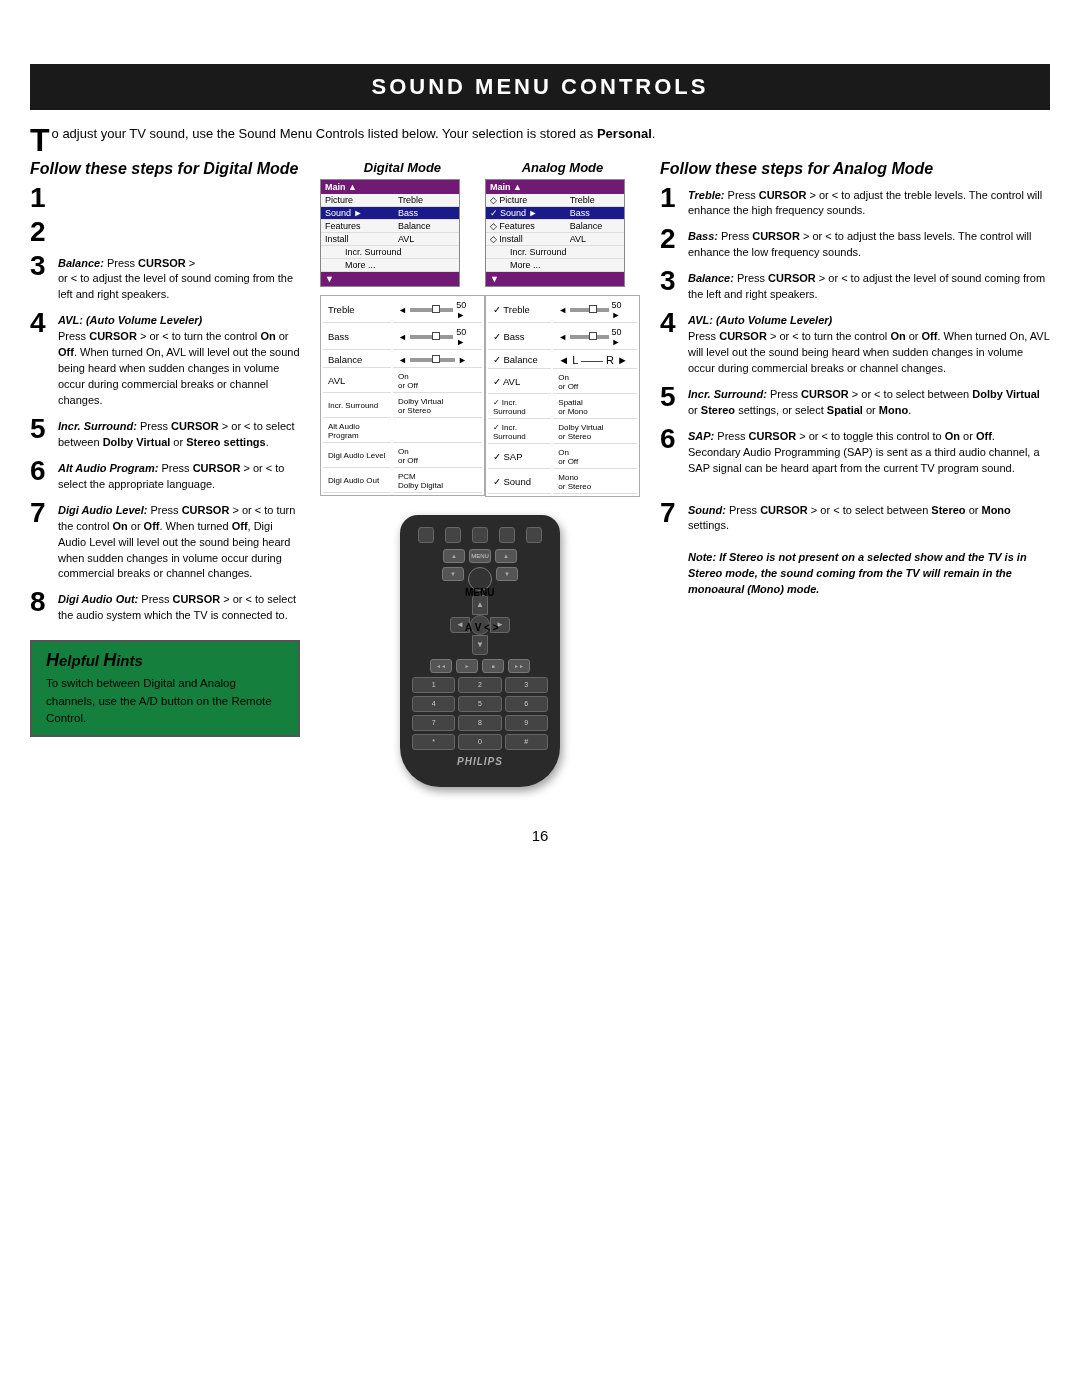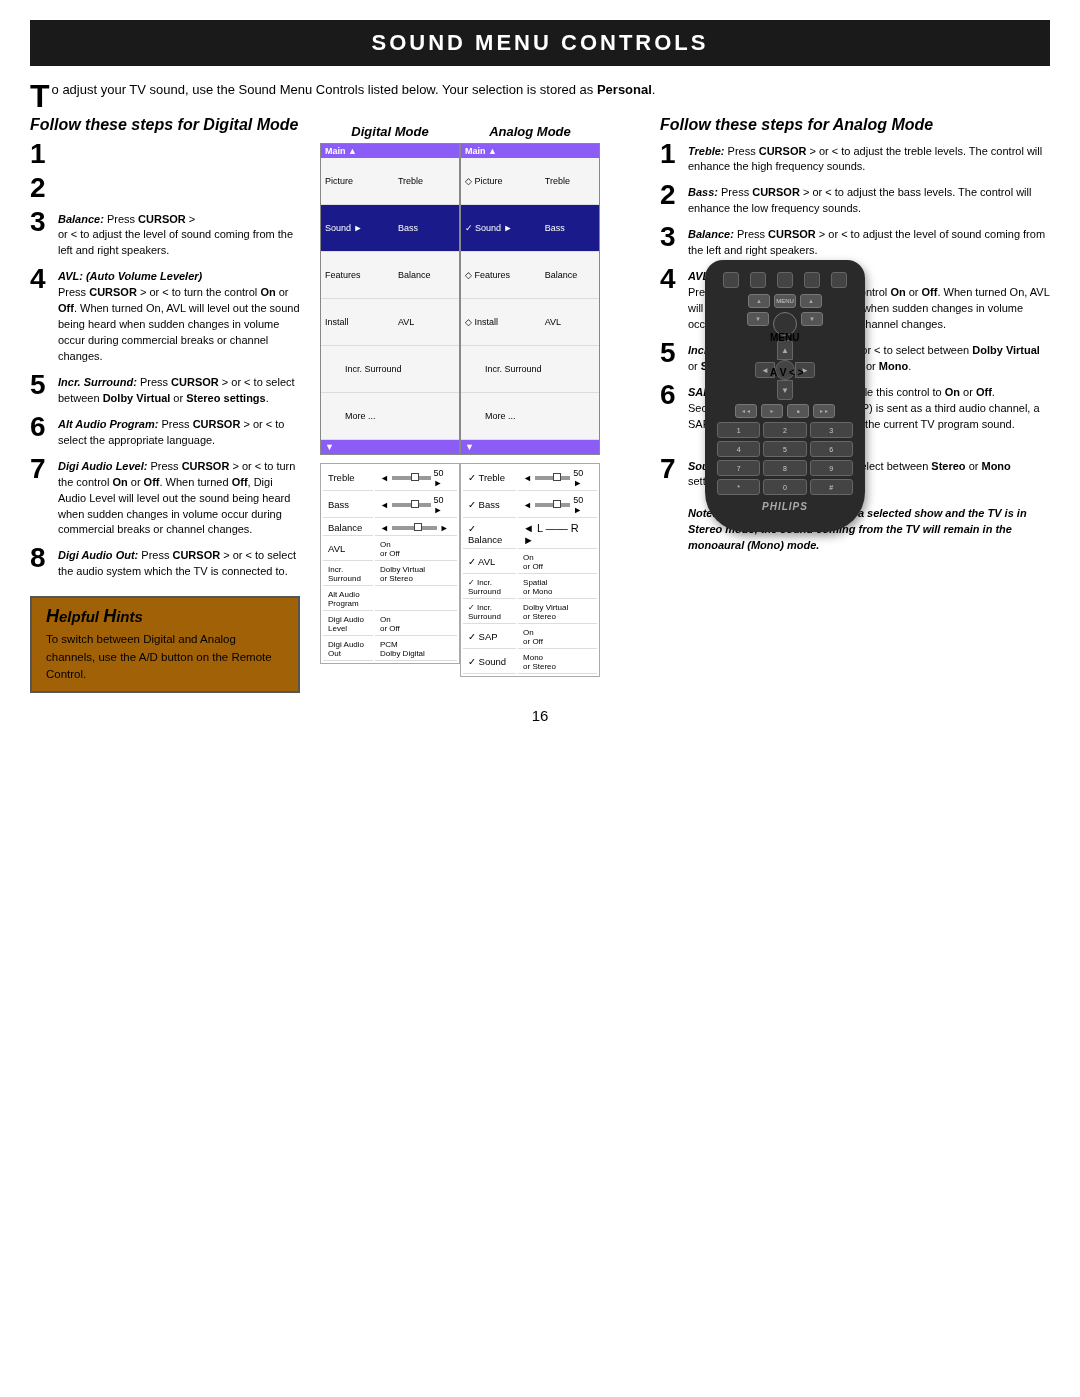--- a/index.html
+++ b/index.html
@@ -15,20 +15,21 @@
     .page-title {
       background: #1a1a1a;
       color: #fff;
       text-align: center;
       font-size: 22px;
       font-weight: bold;
       letter-spacing: 3px;
       padding: 10px 0;
       margin-bottom: 14px;
       text-transform: uppercase;
+      margin-top: 44px;
     }
     .intro-para {
       font-size: 13px;
       margin-bottom: 16px;
       line-height: 1.5;
     }
     .intro-para .drop-cap {
       font-size: 32px;
       font-weight: bold;
       float: left;
@@ -43,21 +44,21 @@
     }
     .left-col {
       width: 280px;
       flex-shrink: 0;
       padding-right: 10px;
     }
     .center-col {
       width: 340px;
       flex-shrink: 0;
       display: flex;
-      flex-direction: row;
+      flex-direction: column;
       align-items: center;
       padding: 0 10px;
     }
     .right-col {
       flex: 1;
       padding-left: 10px;
     }
     .section-header {
       font-size: 16px;
       font-weight: bold;
@@ -100,25 +101,25 @@
       background: #f5f5f5;
       width: 140px;
       font-size: 9px;
       margin-bottom: 8px;
     }
     .menu-screen table {
       width: 100%;
       border-collapse: collapse;
     }
     .menu-screen td {
-      padding: 18px 4px;
+      padding: 1px 4px;
       white-space: nowrap;
     }
     .menu-screen .menu-header {
-      background: #8b5cf6;
+      background: #701a75;
       color: #fff;
       font-weight: bold;
       font-size: 9px;
       text-align: left;
       padding: 2px 4px;
     }
     .menu-screen .menu-selected {
       background: #1a1a8a;
       color: #fff;
     }
@@ -240,21 +241,21 @@
     .remote-brand {
       color: #aaa;
       font-size: 10px;
       font-style: italic;
       text-align: center;
       margin-top: 6px;
       font-weight: bold;
       letter-spacing: 1px;
     }
     .helpful-hints {
-      background: #a16207;
+      background: #15803d;
       border: 2px solid #555;
       padding: 8px 14px;
       margin-top: 16px;
     }
     .helpful-hints-title {
       font-size: 15px;
       font-weight: bold;
       font-style: italic;
       margin-bottom: 4px;
     }

